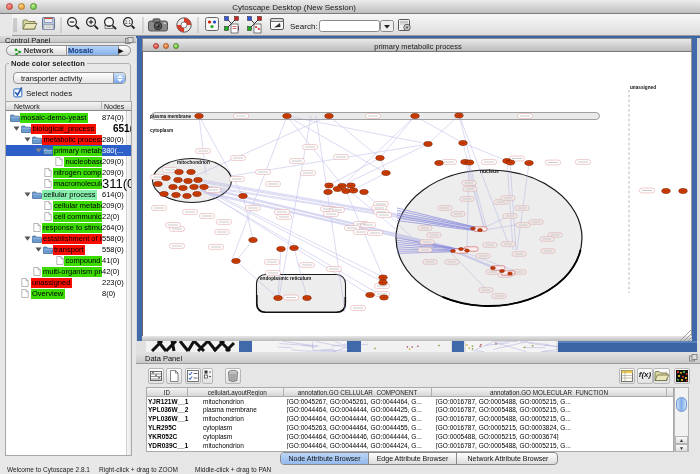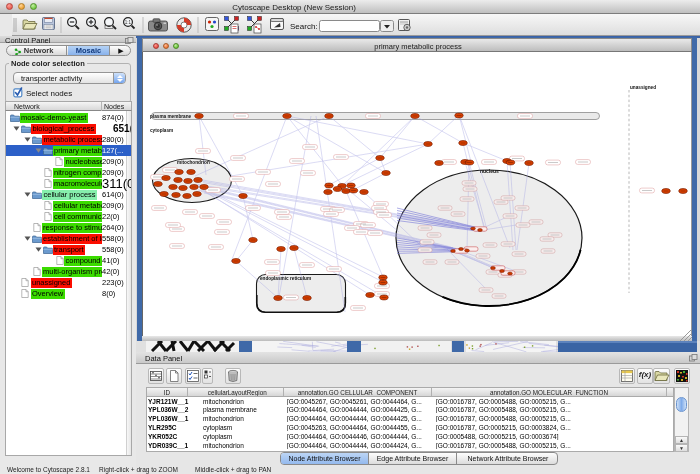--- a/index.html
+++ b/index.html
@@ -140,21 +140,21 @@
 
   <div class="abs" style="left:6px;top:9px;width:125px;height:11px;border:1px solid #8f8f8f;border-radius:5.5px;background:linear-gradient(#fdfdfd,#d9d9d9);overflow:hidden;">
     <div class="abs" style="left:0;top:0;width:60px;height:11px;border-right:1px solid #8f8f8f;font-size:7.5px;font-weight:bold;color:#333;text-align:center;line-height:10px;">&nbsp;&nbsp;Network</div>
     <svg class="abs" style="left:7px;top:1.5px;" width="8" height="8" viewBox="0 0 8 8">
       <circle cx="2" cy="1.8" r="1.3" fill="#2a2"></circle>
         <circle cx="5.8" cy="4" r="1.3" fill="#2a2"></circle>
         <circle cx="2.5" cy="6.3" r="1.3" fill="#2a2"></circle>
       <line x1="2" y1="1.8" x2="5.8" y2="4" stroke="#171" stroke-width="0.6"></line>
         <line x1="5.8" y1="4" x2="2.5" y2="6.3" stroke="#171" stroke-width="0.6"></line>
     </svg>
-    <div class="abs" style="left:61px;top:0;width:42px;height:11px;background:linear-gradient(#b4d2f6,#7fabe9);border-right:1px solid #8f8f8f;font-size:7.5px;font-weight:bold;color:#123a7d;text-align:center;line-height:10px;">Mosaic</div>
+    <div class="abs" style="left:61px;top:0;width:51px;height:11px;background:linear-gradient(#b4d2f6,#7fabe9);border-right:1px solid #8f8f8f;font-size:7.5px;font-weight:bold;color:#123a7d;text-align:left;line-height:10px;">Mosaic</div>
     <div class="abs" style="left:103px;top:0;width:22px;height:11px;font-size:7px;color:#111;text-align:center;line-height:10px;">▶</div>
   </div>
 
   <div class="abs" style="left:5px;top:27px;width:126px;height:40px;border:1px solid #b2b2b2;border-radius:3px;"></div>
   <div class="abs" style="left:9px;top:22.5px;font-size:7.5px;font-weight:bold;color:#222;background:#e8e8e8;padding:0 2px;">Node color selection</div>
 
   <div class="abs" style="left:13px;top:36px;width:113px;height:12px;border:1px solid #969696;border-radius:4px;background:linear-gradient(#ffffff,#e3e3e3);">
     <div class="abs" style="left:7px;top:1px;font-size:7.5px;color:#111;">transporter activity</div>
     <div class="abs" style="right:0;top:0;width:12px;height:10px;border-radius:0 3.5px 3.5px 0;background:linear-gradient(#cfe2fb,#74a5ef);border-left:1px solid #969696;">
       <div class="abs" style="left:2.5px;top:1.5px;width:0;height:0;border-left:3px solid transparent;border-right:3px solid transparent;border-bottom:3px solid #fff;"></div>
@@ -208,21 +208,21 @@
       </div>
 <div class="abs" style="left:0;top:34.0px;width:125px;height:11px;background:#2c60c8;">
         <svg class="abs" style="left:28.5px;top:3px;" width="7" height="5" viewBox="0 0 7 5">
           <path d="M0.5 0.5 L6.5 0.5 L3.5 4.8 Z" fill="#888"></path>
         </svg>
         <svg class="abs" style="left:37px;top:1.5px;" width="10" height="8" viewBox="0 0 10 8">
           <path d="M0.5 7.5 L0.5 1.8 Q0.5 1 1.3 1 L3.6 1 L4.6 2.2 L9 2.2 Q9.5 2.2 9.5 2.9 L9.5 7.5 Z" fill="#6b9ace" stroke="#3a6291" stroke-width="0.7"></path>
           <path d="M0.5 3.4 L9.5 3.4" stroke="#8fb4dd" stroke-width="1.1"></path>
         </svg>
         <div class="abs" style="left:46.5px;top:0.5px;max-width:49.5px;height:10px;background:#3bdb00;font-size:7.5px;line-height:10px;color:#000;white-space:nowrap;overflow:hidden;padding:0 1.5px;">primary metabolic proc</div>
-        <div class="abs" style="left:96px;top:0.5px;font-size:7.5px;line-height:10px;color:#fff;white-space:nowrap;">127(...</div>
+        <div class="abs" style="left:96px;top:0.5px;font-size:7.5px;line-height:10px;color:#fff;white-space:nowrap;">380(...</div>
       </div>
 <div class="abs" style="left:0;top:45.0px;width:125px;height:11px;">
         <svg class="abs" style="left:49px;top:1px;" width="8" height="9" viewBox="0 0 8 9">
           <path d="M0.8 0.5 L5 0.5 L7.2 2.7 L7.2 8.5 L0.8 8.5 Z" fill="#fff" stroke="#999" stroke-width="0.7"></path>
           <path d="M5 0.5 L5 2.7 L7.2 2.7" fill="none" stroke="#999" stroke-width="0.7"></path>
         </svg>
         <div class="abs" style="left:58px;top:0.5px;max-width:38px;height:10px;background:#3bdb00;font-size:7.5px;line-height:10px;color:#000;white-space:nowrap;overflow:hidden;padding:0 1.5px;">nucleobase-containing</div>
         <div class="abs" style="left:96px;top:0.5px;font-size:7.5px;line-height:10px;color:#000;white-space:nowrap;">209(0)</div>
       </div>
 <div class="abs" style="left:0;top:56.0px;width:125px;height:11px;">

